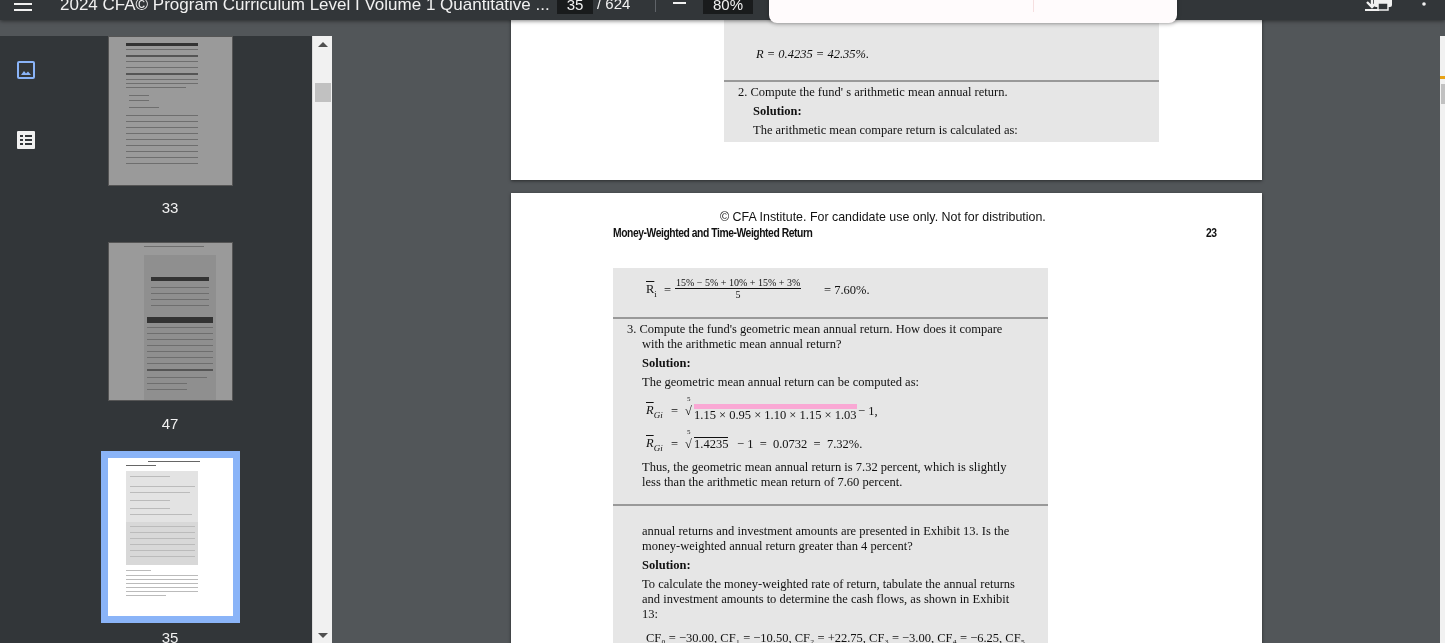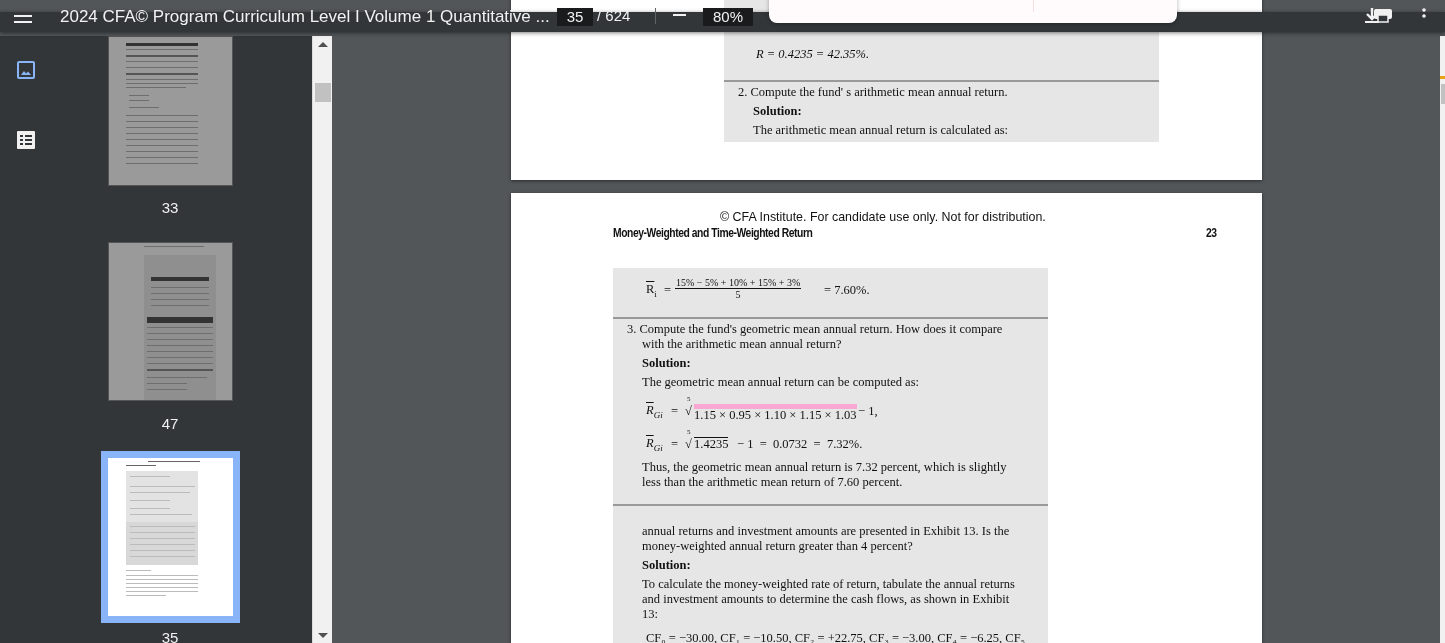--- a/index.html
+++ b/index.html
@@ -1,17 +1,17 @@
 <!DOCTYPE html>
 <html><head>
 <meta charset="utf-8">
 <style>
   * { box-sizing: border-box; margin: 0; padding: 0; }
   html, body { width: 1445px; height: 643px; overflow: hidden; background: #525659; font-family: "Liberation Sans", sans-serif; }
-  .toolbar { position: absolute; left: 0; top: 12px; width: 1445px; height: 20px; background: #323639; color: #f1f1f1; box-shadow: 0 1px 4px rgba(0,0,0,0.5); z-index: 5; }
+  .toolbar { position: absolute; left: 0; top: 0; width: 1445px; height: 20px; background: #323639; color: #f1f1f1; box-shadow: 0 1px 4px rgba(0,0,0,0.5); z-index: 5; }
   .menu-btn { position: absolute; left: 8px; top: -6px; width: 28px; height: 22px; }
   .menu-btn span { position: absolute; left: 6px; width: 18px; height: 2px; background: #f1f1f1; }
   .doc-title { position: absolute; left: 60px; top: -5px; font-size: 17px; white-space: nowrap; color: #f1f1f1; }
   .page-box { position: absolute; left: 557px; top: -4px; width: 36px; height: 18px; background: #191b1c; color: #f1f1f1; font-size: 15px; text-align: center; line-height: 18px; }
   .page-total { position: absolute; left: 597px; top: -5px; font-size: 15px; color: #f1f1f1; }
   .tb-sep { position: absolute; left: 655px; top: -4px; width: 1px; height: 16px; background: #5f6368; }
   .zoom-out { position: absolute; left: 670px; top: -5px; width: 20px; height: 18px; }
   .zoom-out span { position: absolute; left: 3px; top: 7px; width: 13px; height: 2px; background: #f1f1f1; }
   .zoom-box { position: absolute; left: 703px; top: -4px; width: 50px; height: 18px; background: #191b1c; color: #f1f1f1; font-size: 15px; text-align: center; line-height: 18px; }
   .popup { position: absolute; left: 769px; top: -20px; width: 408px; height: 43px; background: #fffbfc; border-radius: 8px; box-shadow: 0 1px 4px rgba(0,0,0,0.3); z-index: 6; }
@@ -185,21 +185,21 @@
   <div class="handle"></div>
   <div class="down"></div>
 </div>
 
 <div class="page page1">
   <div class="box" style="left:213px;top:0;width:435px;height:152px"></div>
   <div class="rule" style="left:213px;top:90px;width:435px"></div>
   <div class="t serif" style="left:245px;top:57px"><i>R = 0.4235 = 42.35%.</i></div>
   <div class="t serif" style="left:227px;top:95px">2. Compute the fund' s arithmetic mean annual return.</div>
   <div class="t serif" style="left:242px;top:114px;font-weight:bold">Solution:</div>
-  <div class="t serif" style="left:242px;top:133px">The arithmetic mean annual return is calculated as:</div>
+  <div class="t serif" style="left:242px;top:133px">The arithmetic mean compare return is calculated as:</div>
 </div>
 
 <div class="page page2">
   <div class="t copyright" style="left:209px;top:16px">© CFA Institute. For candidate use only. Not for distribution.</div>
   <div class="t cond" style="left:102px;top:33px">Money-Weighted and Time-Weighted Return</div>
   <div class="t cond" style="left:695px;top:33px">23</div>
 
   <div class="box" style="left:102px;top:75px;width:435px;height:400px"></div>
   <div class="rule" style="left:102px;top:124px;width:435px"></div>
   <div class="rule" style="left:102px;top:311px;width:435px"></div>

